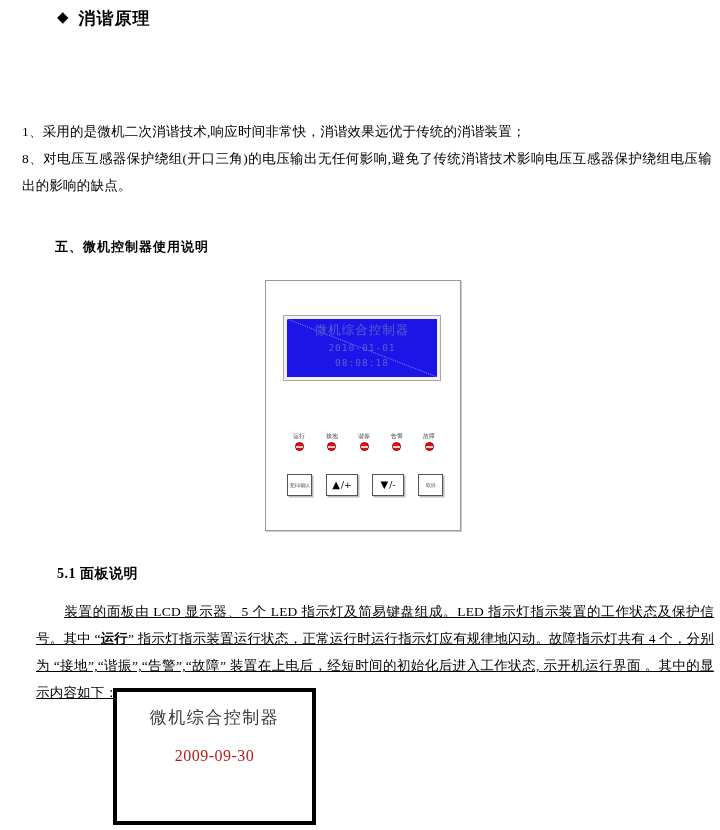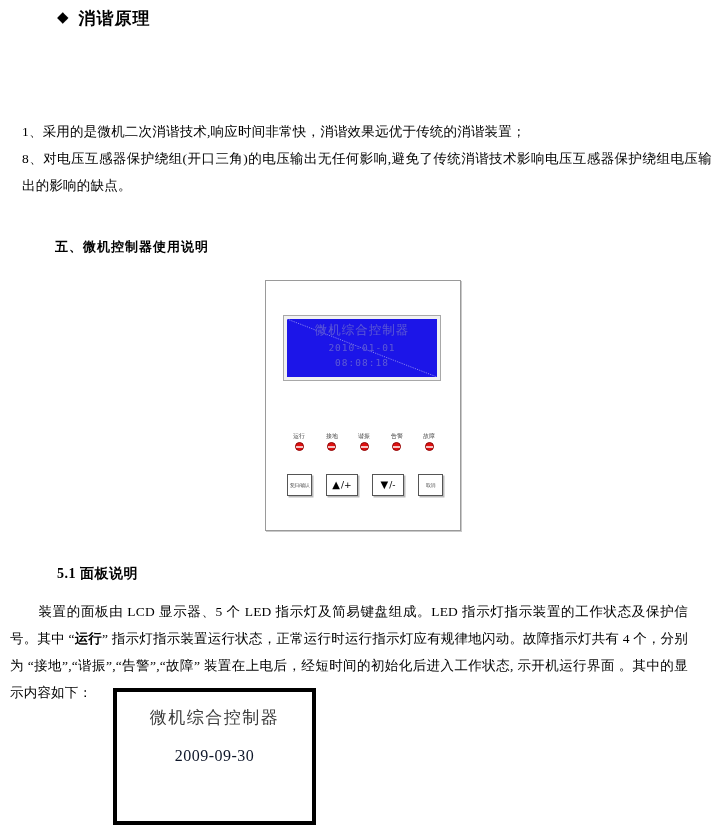--- a/index.html
+++ b/index.html
@@ -84,23 +84,24 @@
     left: 22px;
     top: 118px;
     width: 690px;
   }
   #para-item2 {
     left: 22px;
     top: 145px;
     width: 690px;
   }
   #para-panel {
-    left: 10px;
+    left: 36px;
     top: 598px;
     width: 678px;
+    text-decoration: underline;
   }
 
   
   .device {
     position: absolute;
     left: 265px;
     top: 280px;
     width: 196px;
     height: 251px;
     background: #ffffff;
@@ -234,21 +235,21 @@
     top: 688px;
     width: 203px;
     height: 137px;
     background: #ffffff;
     border: 4px solid #000000;
     box-sizing: border-box;
     z-index: 5;
   }
   .sb-line {
     text-align: center;
-    color: #0f172a;
+    color: #b91c1c;
     font-family: "Liberation Serif", serif;
   }
   .sb-title {
     font-size: 17px;
     line-height: 22px;
     margin-top: 14px;
     letter-spacing: 1.5px;
     font-family: "DejaVu Sans", sans-serif;
     color: #3a3a3a;
   }

